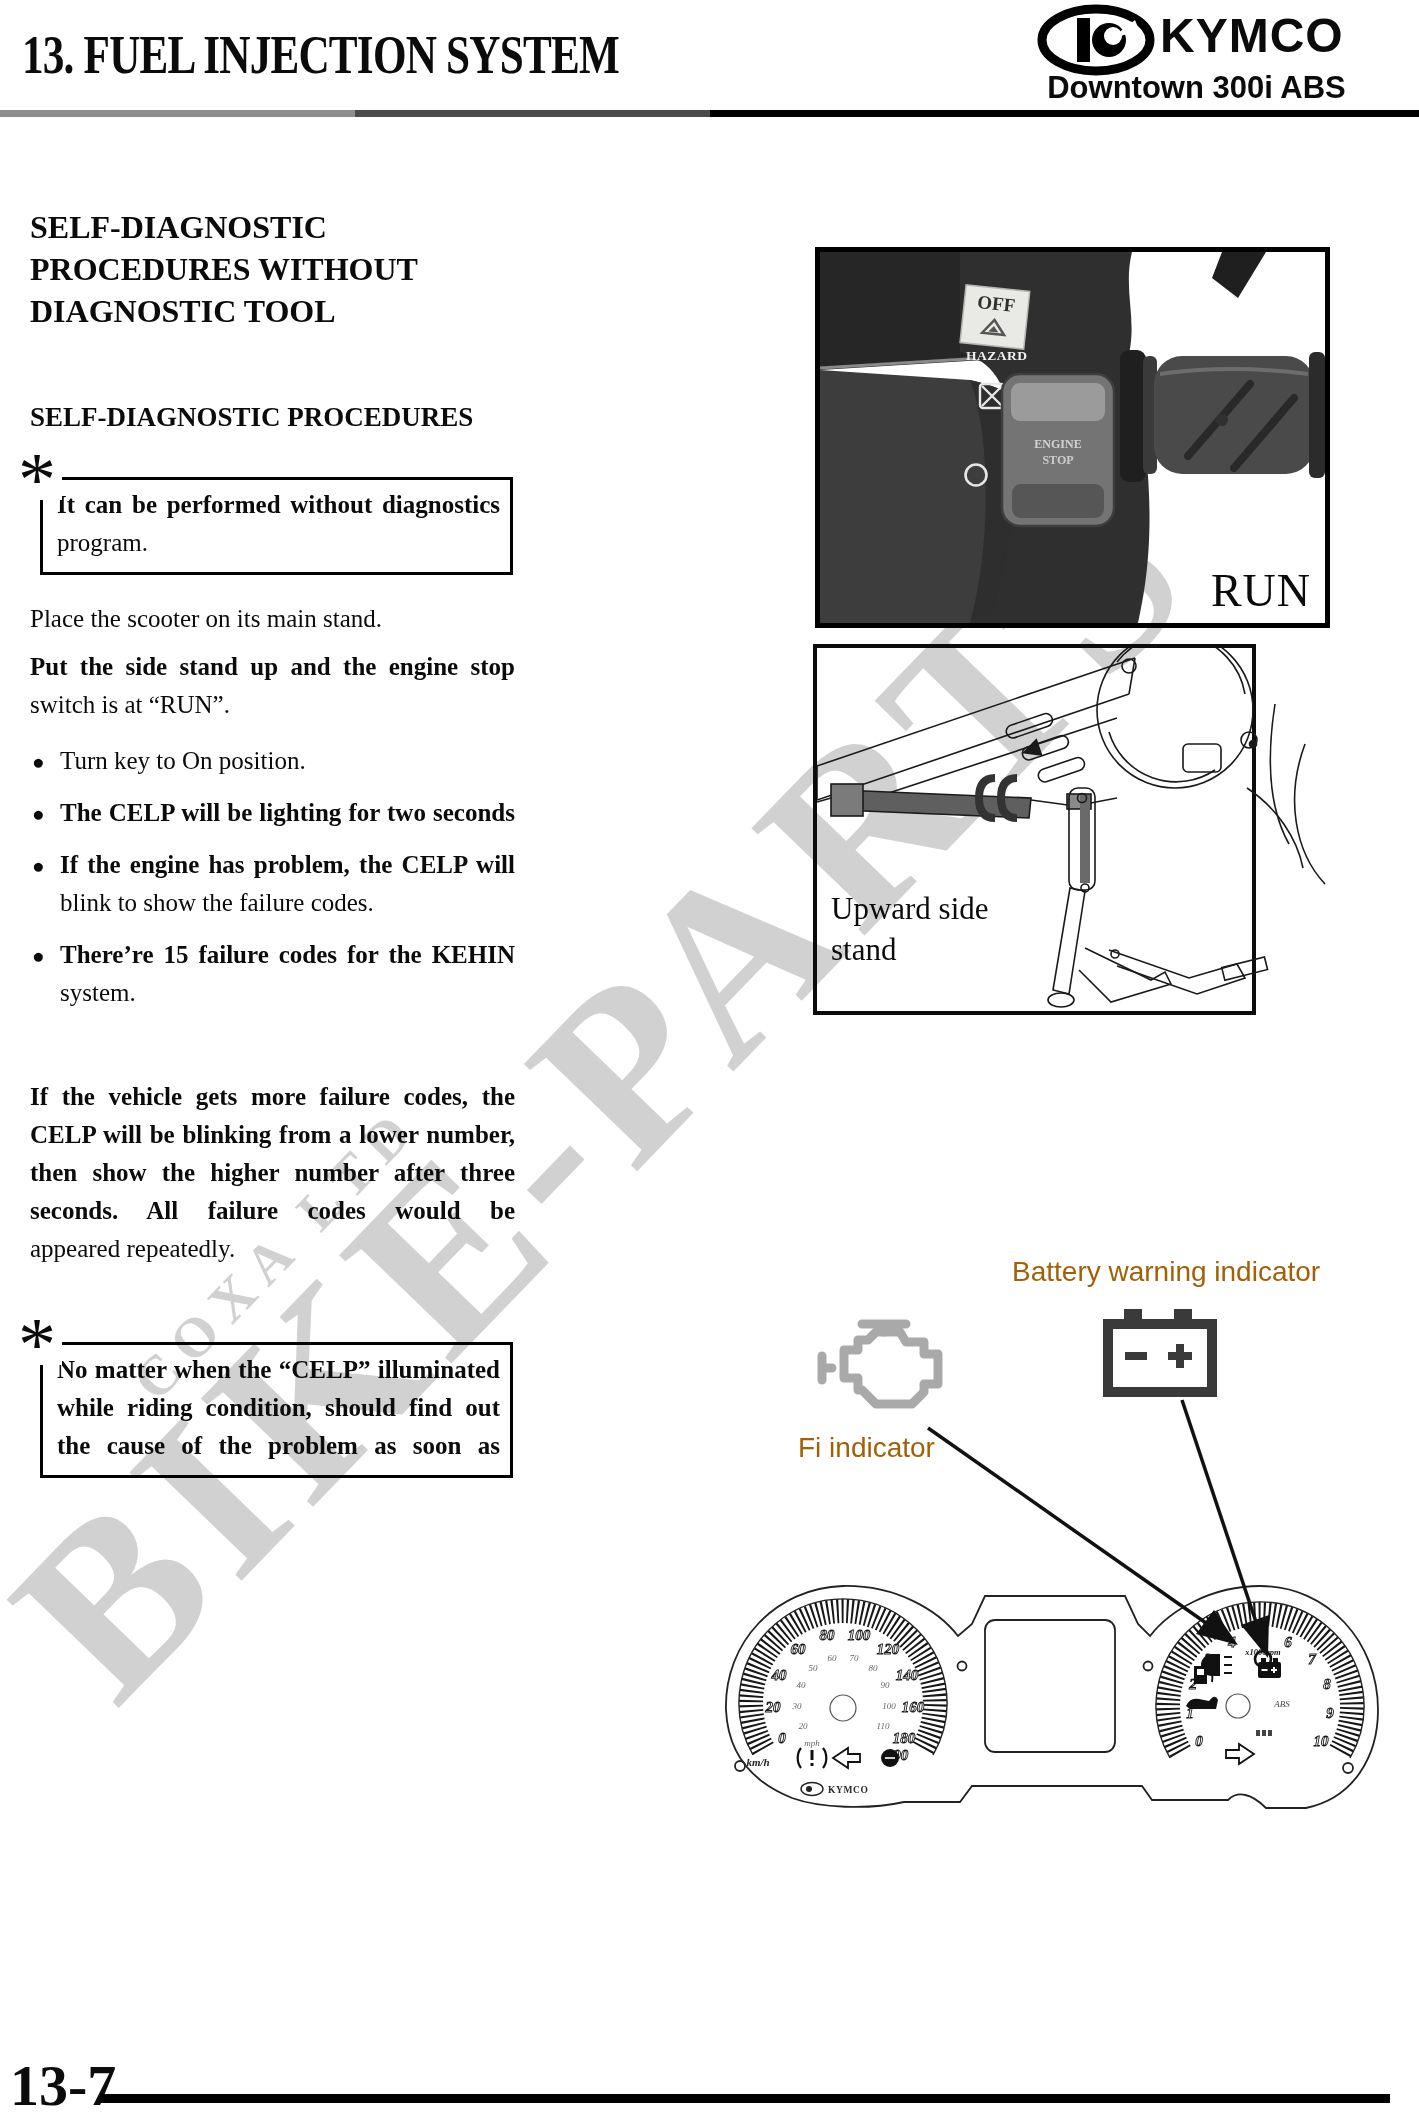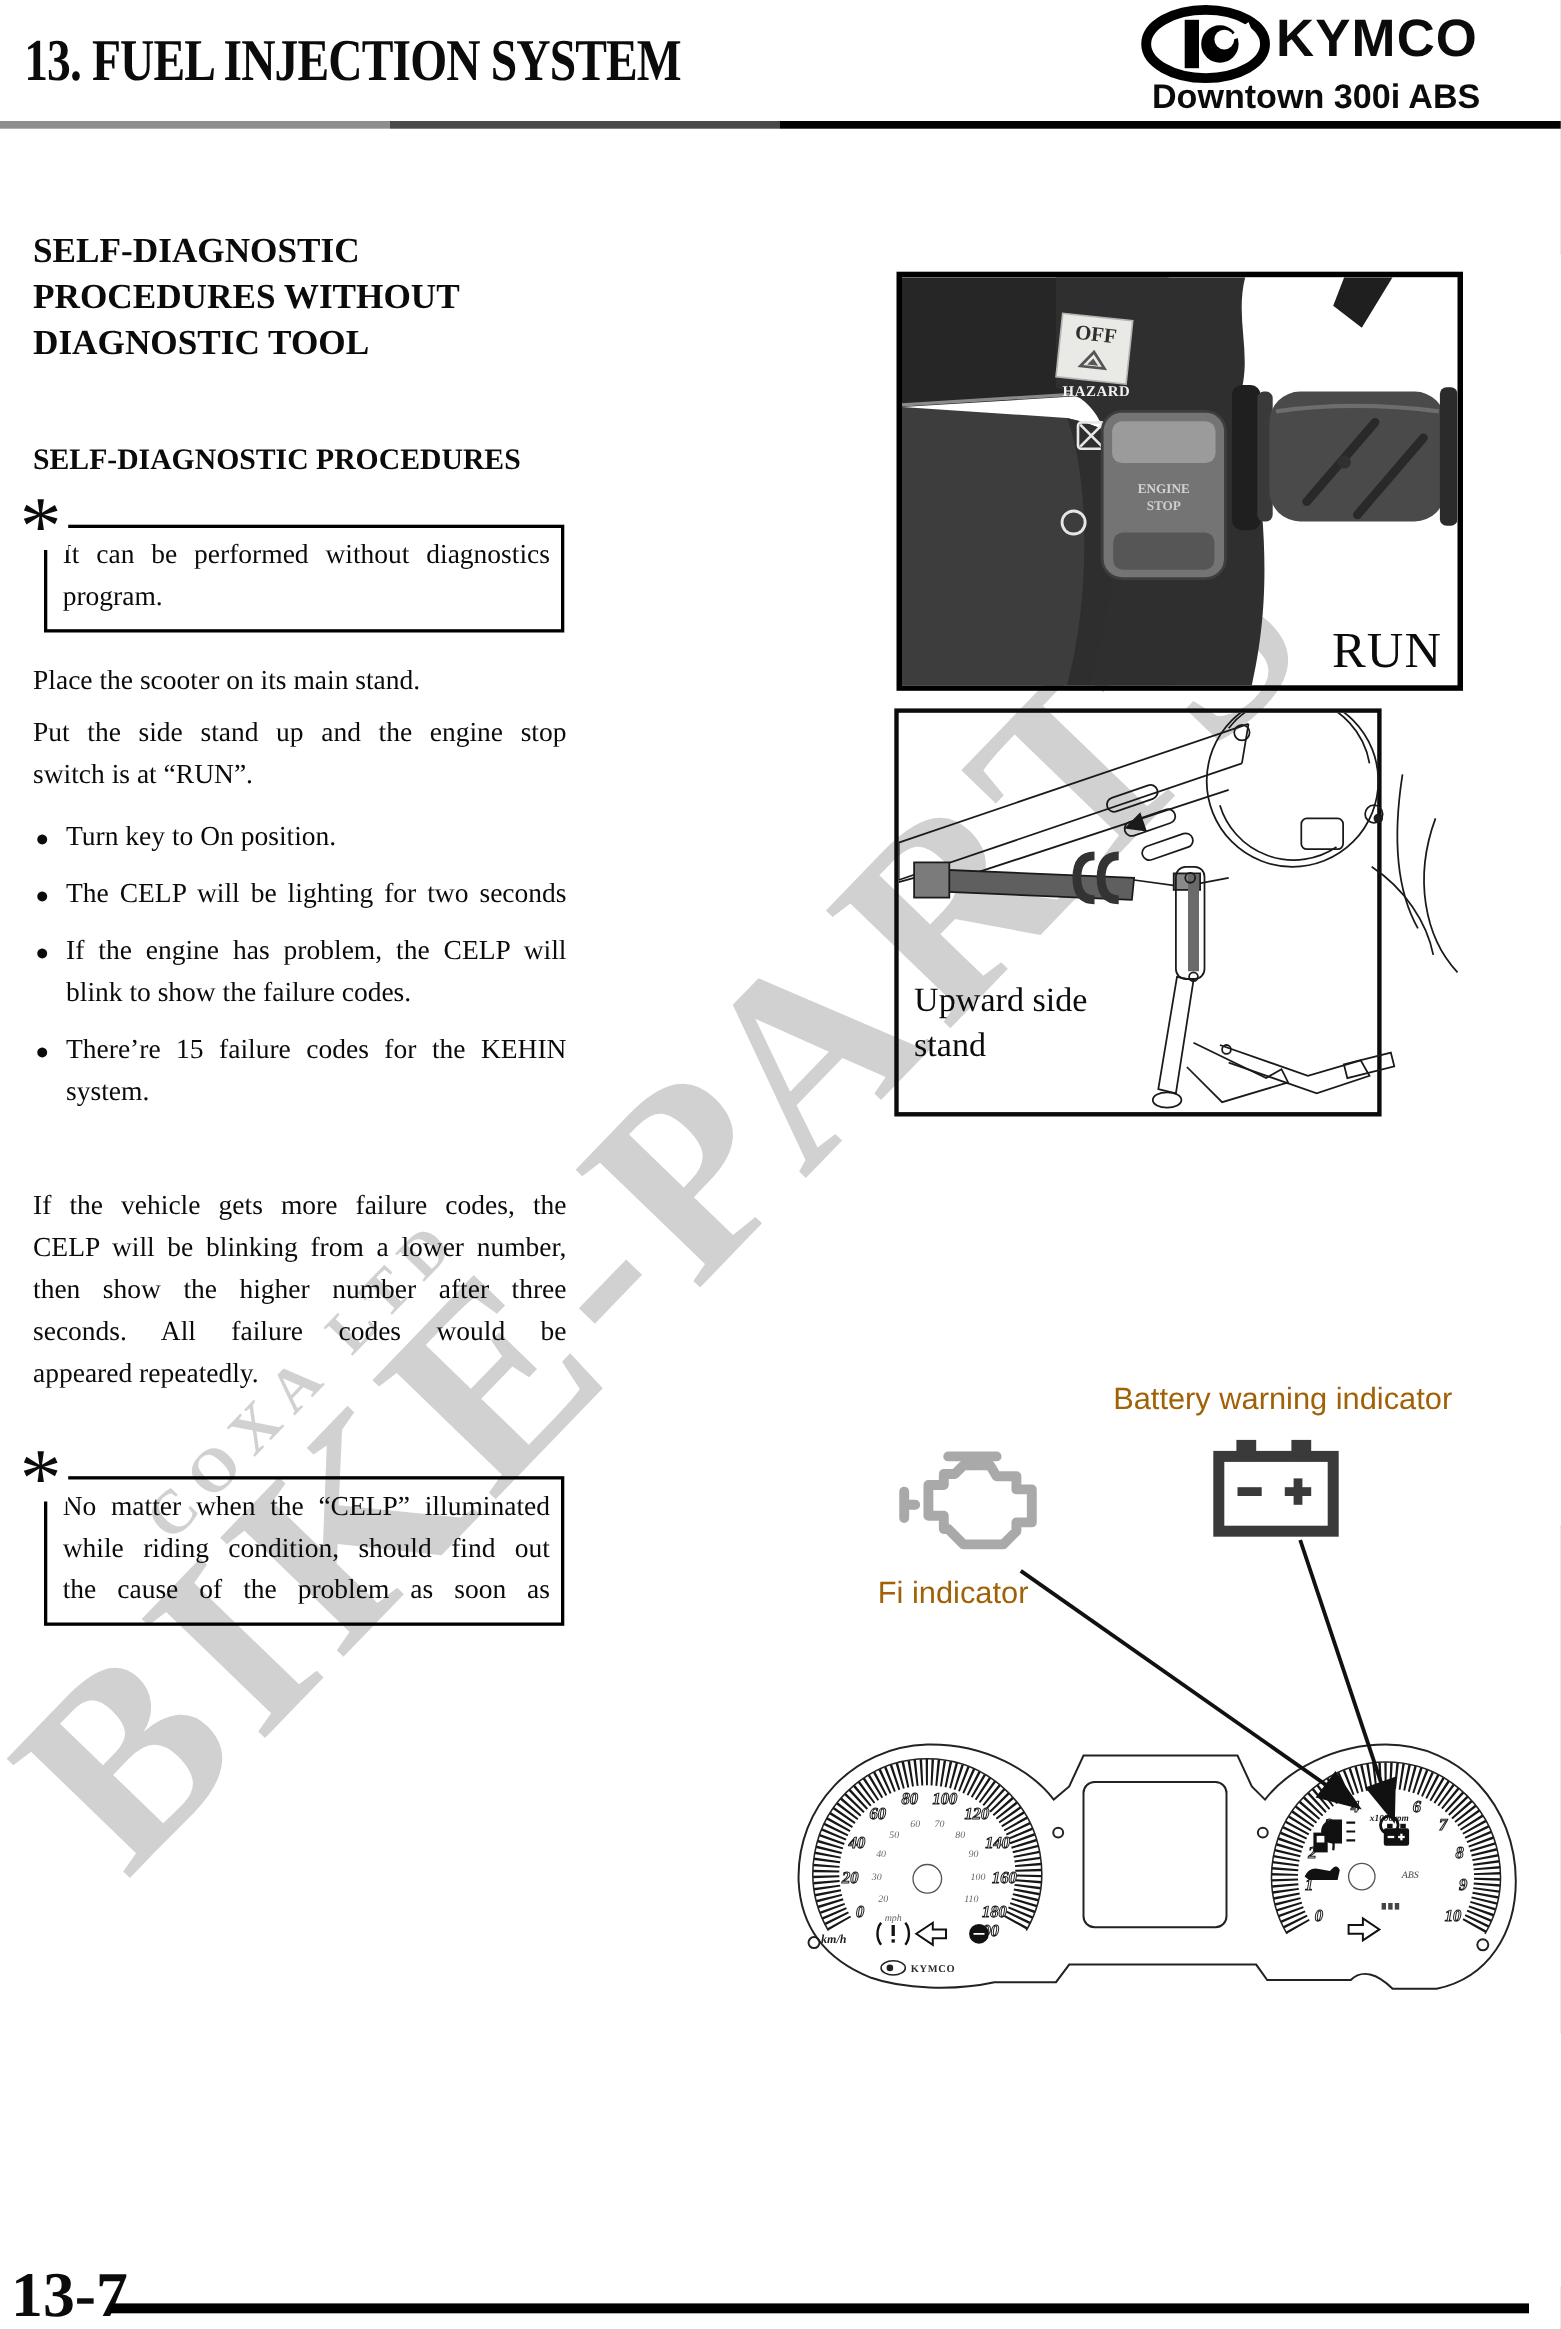--- a/index.html
+++ b/index.html
@@ -22,21 +22,21 @@
          font-size:48px;letter-spacing:1px;}
   .model{left:1000px;top:70px;width:393px;text-align:center;font-family:"Liberation Sans",sans-serif;
          font-weight:bold;font-size:31px;}
   .toprule{left:0;top:110px;width:1419px;height:7px;
            background:linear-gradient(90deg,#8d8d8d 0 25%,#4a4a4a 25% 50%,#000 50%);}
   
   .title{left:30px;top:206px;width:520px;font-size:32px;font-weight:bold;line-height:42px;}
   .subtitle{left:30px;top:402px;font-size:27px;font-weight:bold;}
   .body{font-size:25px;line-height:38px;}
   .ln{height:38px;white-space:nowrap;overflow:hidden;}
-  .jl{text-align:justify;height:38px;overflow:hidden;}
+  .jl{text-align:justify;height:38px;overflow:hidden;font-weight:bold;}
   .jl::after{content:"";display:inline-block;width:100%;height:0;line-height:0;vertical-align:top;}
   .notebox{border:3px solid #000;padding:6px 10px 10px 14px;}
   .star{font-size:76px;line-height:38px;background:#fff;padding:14px 6px 2px 2px;}
   .bullet{position:relative;padding-left:30px;margin-bottom:14px;}
   .bmark{position:absolute;left:2px;top:1px;font-size:21px;}
   
   .frame{border:5px solid #000;}
   .frame2{border:4px solid #0c0c0c;}
   .runlbl{position:absolute;right:14px;bottom:6px;font-size:46px;letter-spacing:1px;}
   .standlbl{position:absolute;left:14px;top:240px;font-size:31px;line-height:41px;}

